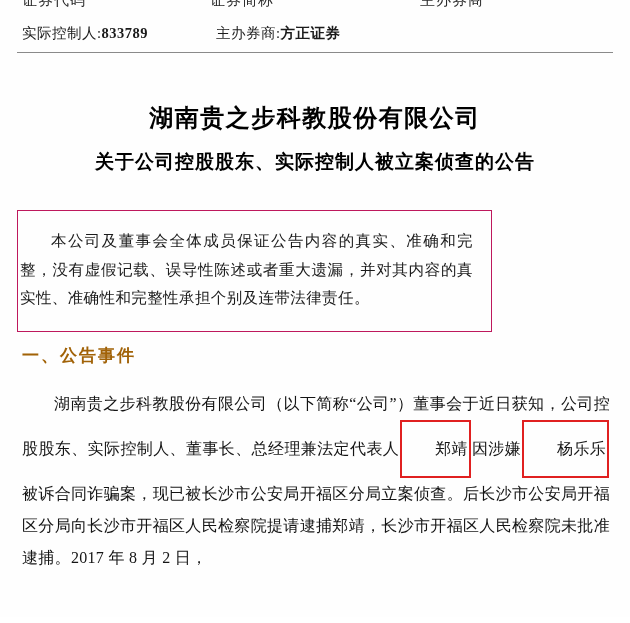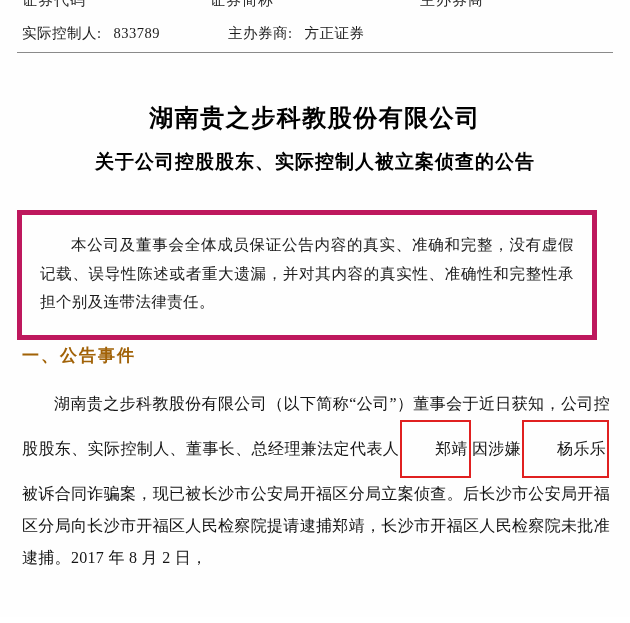--- a/index.html
+++ b/index.html
@@ -54,21 +54,21 @@
     display: flex;
     align-items: baseline;
     font-size: 14.5px;
     color: #1b1b1b;
     letter-spacing: 0.5px;
   }
   .header-cell {
     white-space: nowrap;
   }
   .header-cell .lbl { }
-  .header-cell .val { margin-left: 12px; }
+  .header-cell .val { margin-left: 0; font-weight: bold; }
   .hc1 { margin-left: 22px; }
   .hc2 { margin-left: 62px; }
   .hc3 { margin-left: 68px; }
 
   
   .rule {
     position: absolute;
     left: 17px;
     width: 596px;
     height: 1px;
@@ -96,24 +96,24 @@
     margin-top: 12px;
     font-size: 19px;
     letter-spacing: 1px;
   }
 
   
   .statement-box {
     position: absolute;
     top: 210px;
     left: 17px;
-    width: 580px;
-    border: 5px solid #be185d;
+    width: 475px;
+    border: 1px solid #be185d;
     box-sizing: border-box;
-    padding: 16px 18px 18px 18px;
+    padding: 16px 18px 18px 2px;
   }
   .statement-text {
     font-size: 15.5px;
     line-height: 1.85;
     letter-spacing: 0.4px;
     text-align: justify;
     text-indent: 2em;
     color: #1a1a1a;
   }
 

